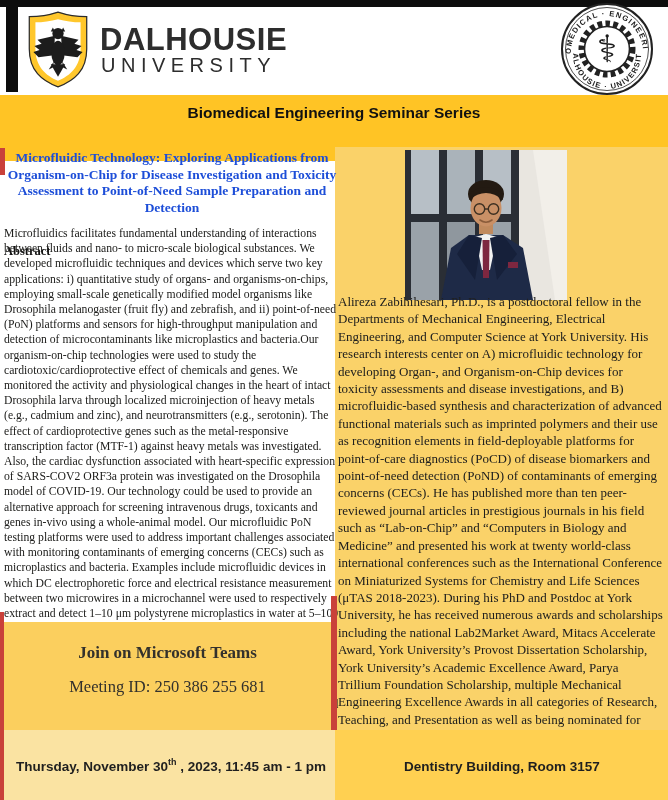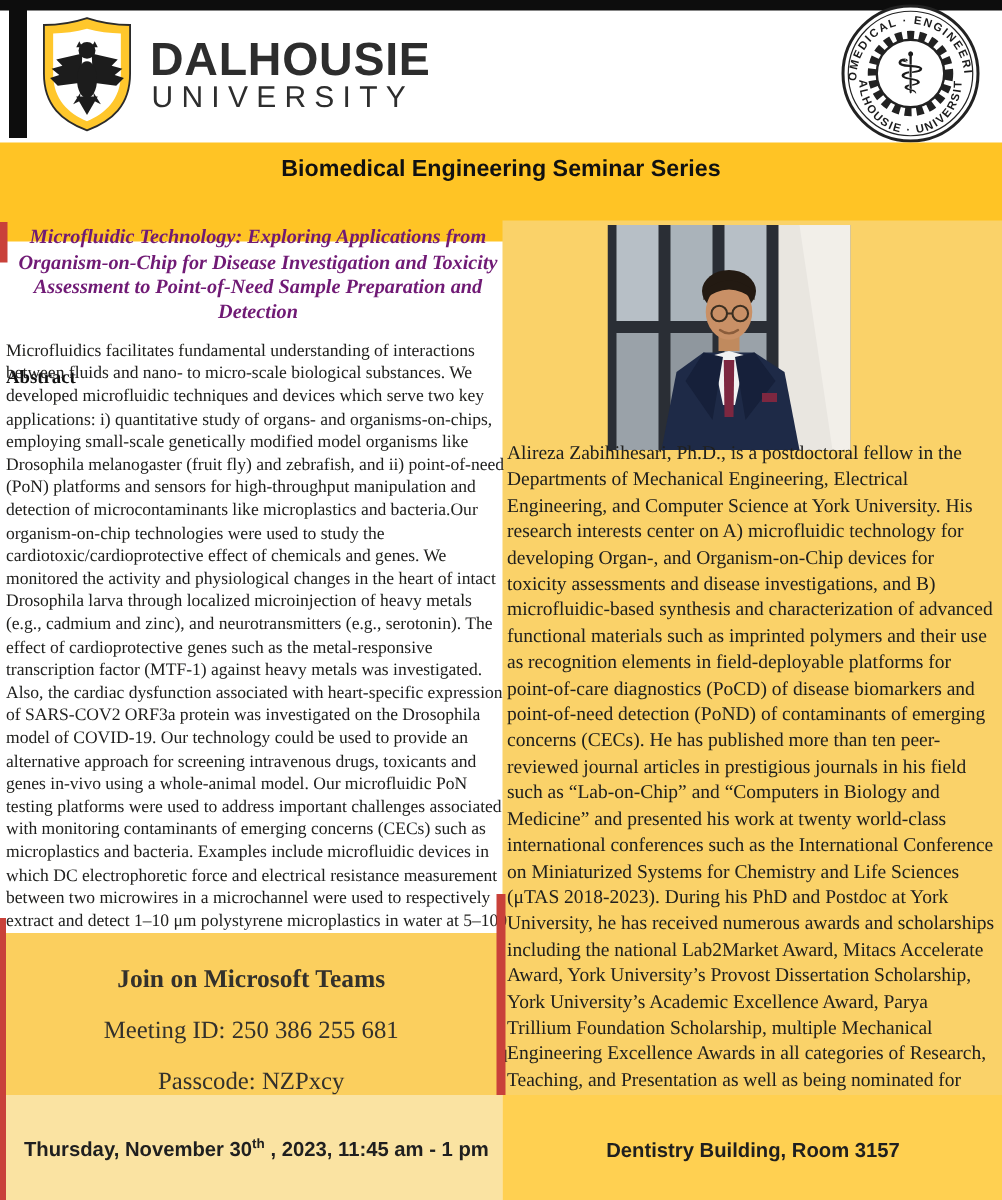--- a/index.html
+++ b/index.html
@@ -25,21 +25,21 @@
                 font-weight:bold;font-size:15.5px;color:#111111;}
   .banner-coord{margin-top:7px;font-style:italic;font-size:10.5px;color:#B22430;}
 
   
   .rightcol{left:335px;top:147px;width:333px;height:583px;background:#FAD269;}
   .photo{left:405px;top:150px;width:162px;height:150px;}
   .bio{left:338px;top:293px;width:326px;font-size:13px;line-height:17.4px;color:#20201e;}
 
   
   .talk-title{left:6px;top:150px;width:332px;text-align:center;
-              font-style:italic;font-weight:600;font-size:13.5px;line-height:16.5px;color:#701a75;}
+              font-weight:600;font-size:13.5px;line-height:16.5px;color:#1d4ed8;}
   .abstract-heading{left:4px;top:202px;font-weight:bold;font-size:12.5px;color:#111;margin-top:42px;}
   .abstract-body{left:4px;top:226px;width:336px;font-size:11.7px;line-height:15.2px;color:#20201e;}
 
   
   .teams{left:0;top:622px;width:335px;height:108px;background:#FBCF5E;text-align:center;color:#33312c;}
   .teams-heading{margin-top:21px;font-weight:bold;font-size:17px;}
   .teams-line{margin-top:14px;font-size:16.5px;}
 
   
   .datebar{left:0;top:730px;width:335px;height:70px;background:#FAE3A2;}
@@ -138,21 +138,20 @@
 
   <div class="abs bio">Alireza Zabihihesari, Ph.D., is a postdoctoral fellow in the Departments of Mechanical Engineering, Electrical Engineering, and Computer Science at York University. His research interests center on A) microfluidic technology for developing Organ-, and Organism-on-Chip devices for toxicity assessments and disease investigations, and B) microfluidic-based synthesis and characterization of advanced functional materials such as imprinted polymers and their use as recognition elements in field-deployable platforms for point-of-care diagnostics (PoCD) of disease biomarkers and point-of-need detection (PoND) of contaminants of emerging concerns (CECs). He has published more than ten peer-reviewed journal articles in prestigious journals in his field such as “Lab-on-Chip” and “Computers in Biology and Medicine” and presented his work at twenty world-class international conferences such as the International Conference on Miniaturized Systems for Chemistry and Life Sciences (μTAS 2018-2023). During his PhD and Postdoc at York University, he has received numerous awards and scholarships including the national Lab2Market Award, Mitacs Accelerate Award, York University’s Provost Dissertation Scholarship, York University’s Academic Excellence Award, Parya Trillium Foundation Scholarship, multiple Mechanical Engineering Excellence Awards in all categories of Research, Teaching, and Presentation as well as being nominated for York University’s Best PhD Dissertation Award and the President University-Wide Teaching Award.</div>
 
   <div class="abs talk-title">Microfluidic Technology: Exploring Applications from Organism-on-Chip for Disease Investigation and Toxicity Assessment to Point-of-Need Sample Preparation and Detection</div>
   <div class="abs abstract-heading">Abstract</div>
   <div class="abs abstract-body">Microfluidics facilitates fundamental understanding of interactions between fluids and nano- to micro-scale biological substances. We developed microfluidic techniques and devices which serve two key applications: i) quantitative study of organs- and organisms-on-chips, employing small-scale genetically modified model organisms like Drosophila melanogaster (fruit fly) and zebrafish, and ii) point-of-need (PoN) platforms and sensors for high-throughput manipulation and detection of microcontaminants like microplastics and bacteria.Our organism-on-chip technologies were used to study the cardiotoxic/cardioprotective effect of chemicals and genes. We monitored the activity and physiological changes in the heart of intact Drosophila larva through localized microinjection of heavy metals (e.g., cadmium and zinc), and neurotransmitters (e.g., serotonin). The effect of cardioprotective genes such as the metal-responsive transcription factor (MTF-1) against heavy metals was investigated. Also, the cardiac dysfunction associated with heart-specific expression of SARS-COV2 ORF3a protein was investigated on the Drosophila model of COVID-19. Our technology could be used to provide an alternative approach for screening intravenous drugs, toxicants and genes in-vivo using a whole-animal model. Our microfluidic PoN testing platforms were used to address important challenges associated with monitoring contaminants of emerging concerns (CECs) such as microplastics and bacteria. Examples include microfluidic devices in which DC electrophoretic force and electrical resistance measurement between two microwires in a microchannel were used to respectively extract and detect 1–10 μm polystyrene microplastics in water at 5–100 ppm concentration range. Moreover, we have utilized microfluidics to develop advanced functional materials such as synthetic receptors based on imprinted polymers (IPs) and used them in microsensors to enhance selective capturing and specific detection of bacteria. These functional materials and PoN testing platforms pave the way for the development of low-cost and easy-to-use technologies for sensitive and specific recognition of chemical and biological substances in complex matrices and harsh conditions.</div>
 
   <div class="abs teams">
     <div class="teams-heading">Join on Microsoft Teams</div>
     <div class="teams-line">Meeting ID: 250 386 255 681</div>
-    <div class="teams-line">Passcode: NZPxcy</div>
   </div>
 
   <div class="abs datebar">
     <div class="txt"><span>Thursday, November 30</span><sup>th</sup><span> , 2023, 11:45 am - 1 pm</span></div>
   </div>
   <div class="abs roombar">
     <div class="txt">Dentistry Building, Room 3157</div>
   </div>
 
   <div class="abs red1"></div>

